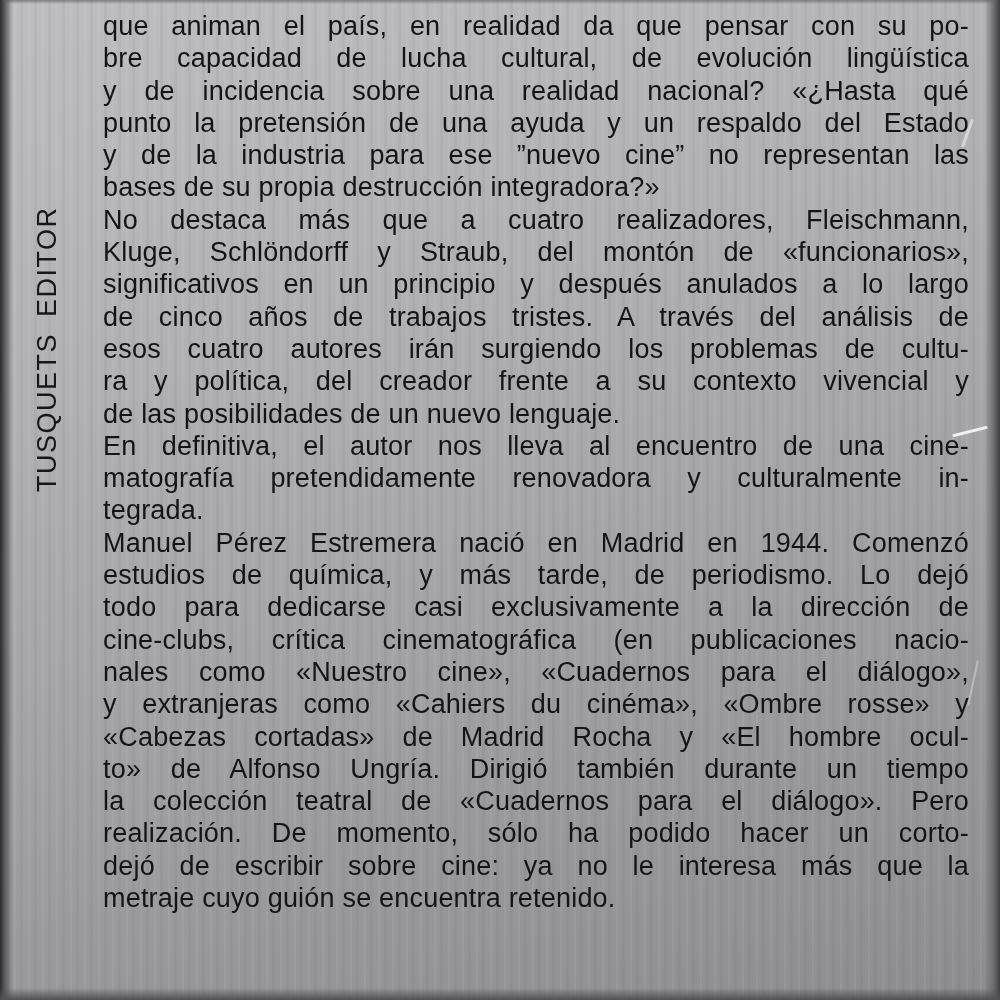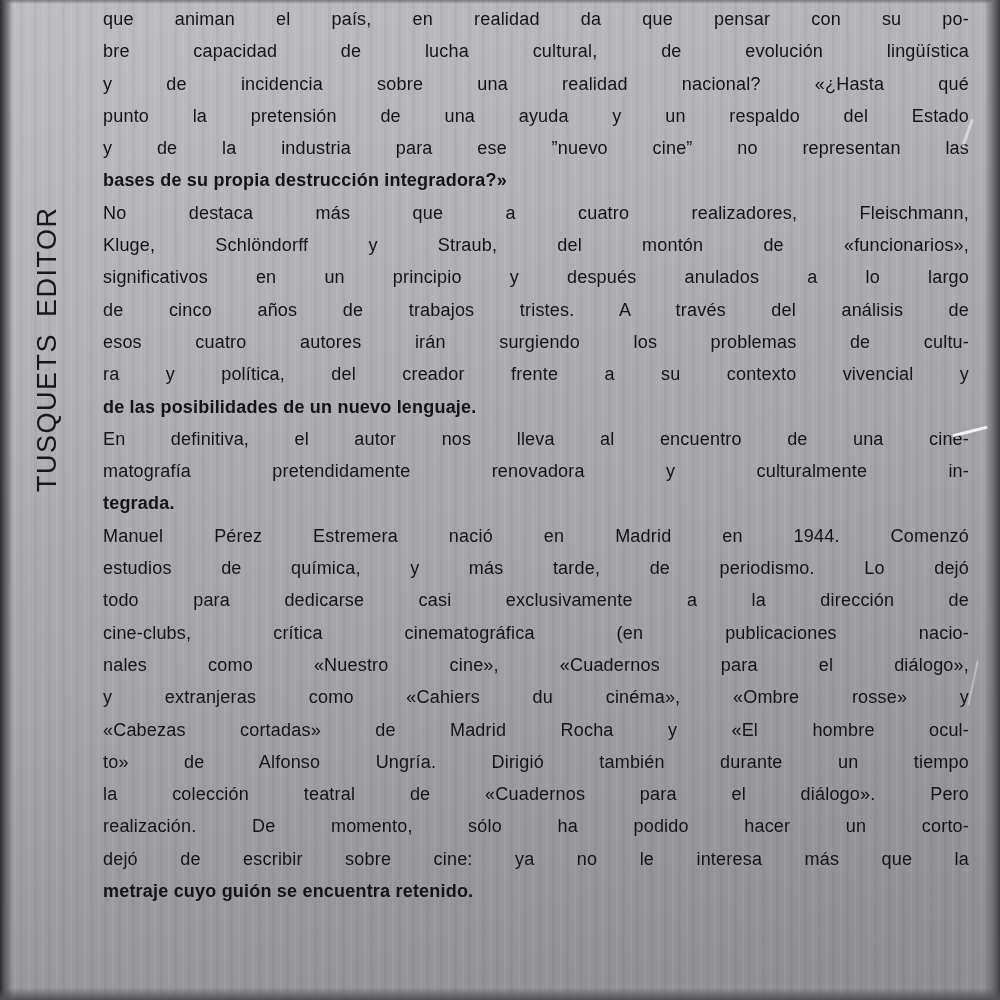--- a/index.html
+++ b/index.html
@@ -41,36 +41,35 @@
     transform-origin: 0 0;
     white-space: nowrap;
     font-size: 27px;
     letter-spacing: 1.5px;
     word-spacing: 7px;
     color: #17171a;
   }
   .text-block {
     position: absolute;
     left: 103px;
-    top: 3px;
+    top: 10px;
     width: 866px;
     color: #141417;
-    font-size: 18px;
+    font-size: 27px;
     line-height: 32.3px;
     letter-spacing: 0.2px;
   }
   .line {
     text-align: justify;
     text-align-last: justify;
     text-justify: inter-word;
     white-space: normal;
   }
   .line.last {
     text-align-last: left;
-    font-weight: bold;
   }
   .line .b { font-weight: normal; }
   .scratch {
     position: absolute;
     background: rgba(255,255,255,0.85);
     border-radius: 2px;
     filter: blur(0.4px);
   }
   .scratch-1 { left: 952px; top: 430px; width: 36px; height: 3px; transform: rotate(-14deg); }
   .scratch-2 { left: 966px; top: 118px; width: 3px; height: 30px; transform: rotate(20deg); opacity: .55; }

